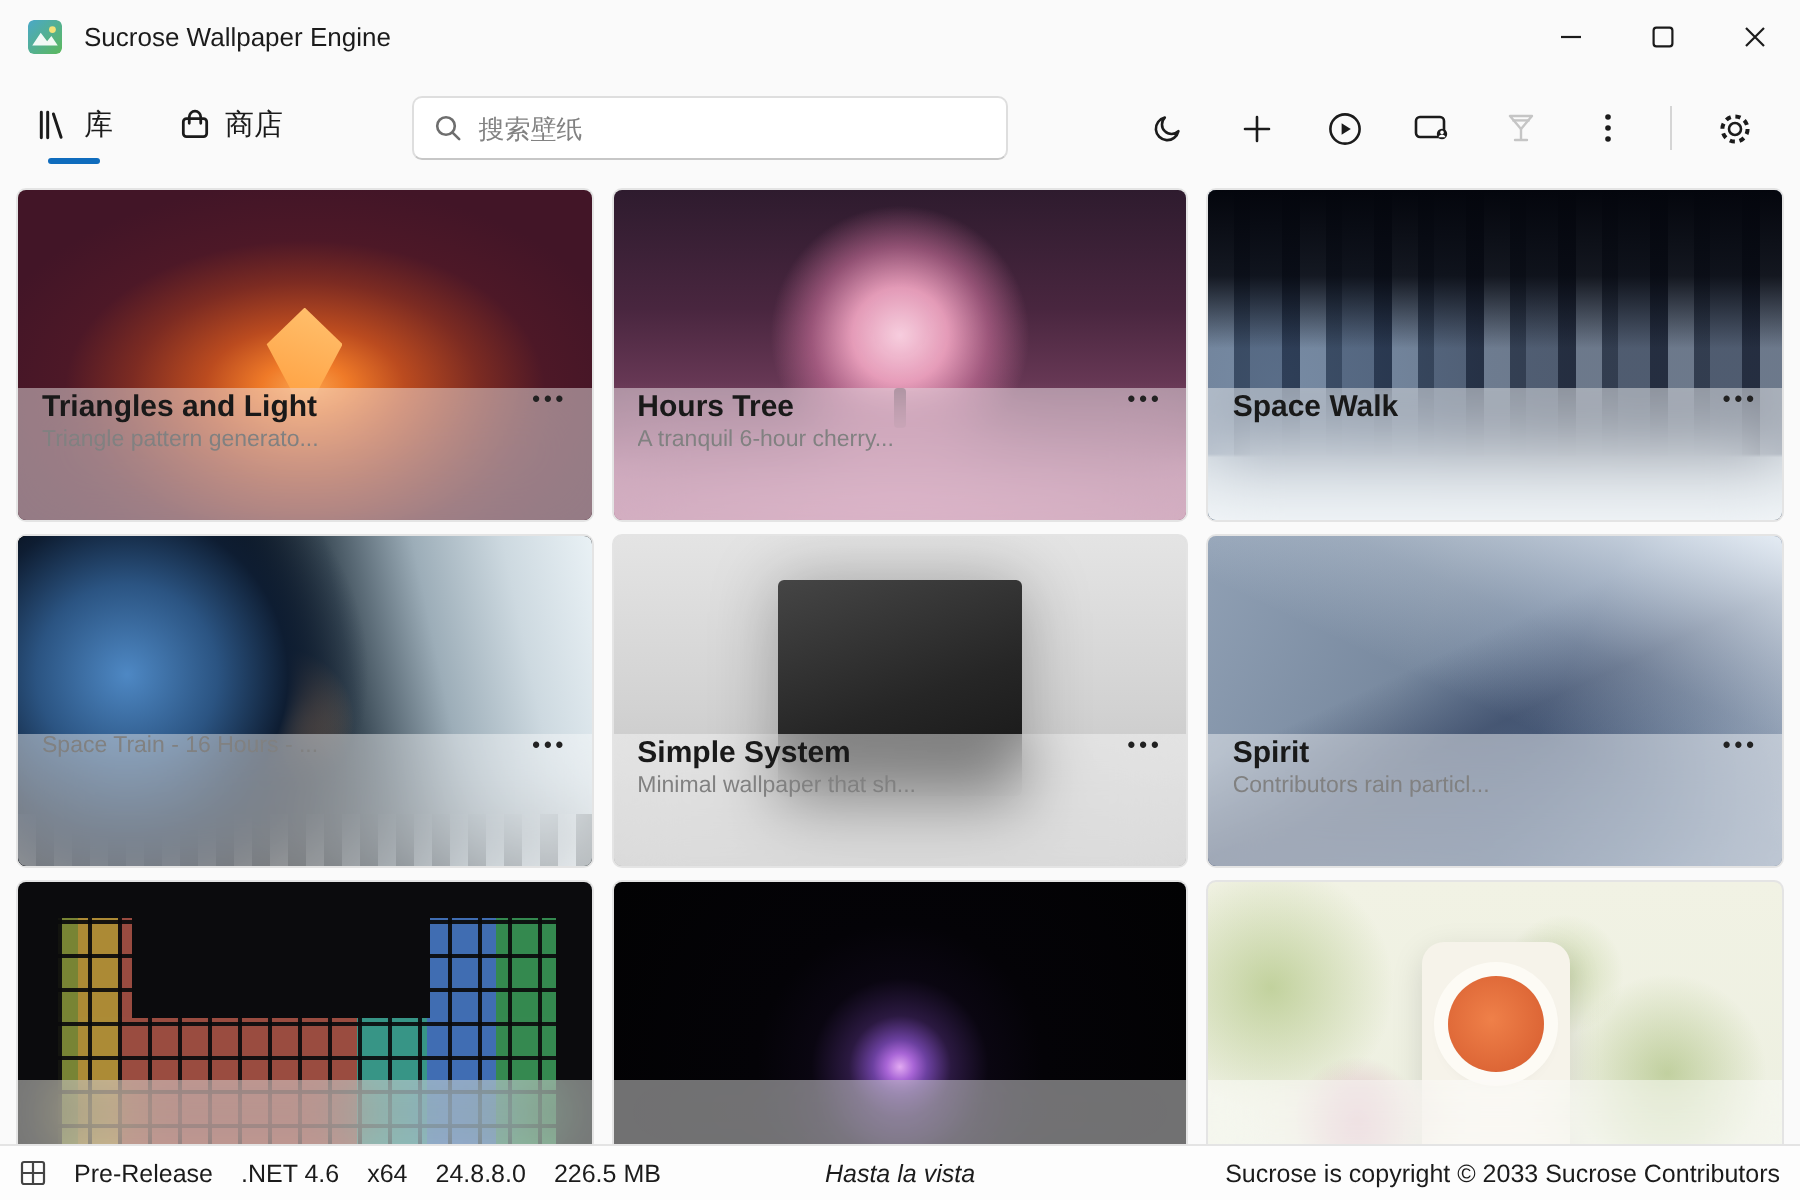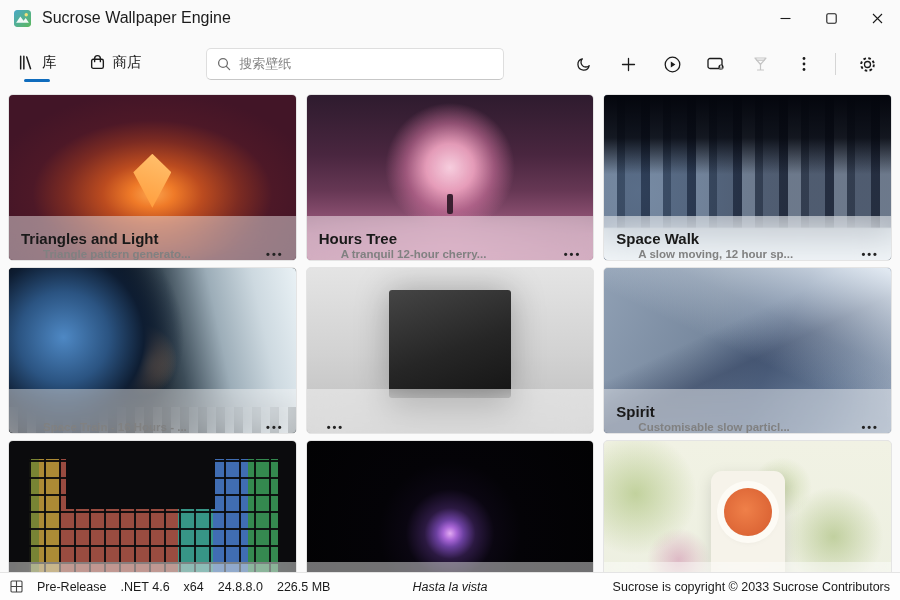--- a/index.html
+++ b/index.html
@@ -5,47 +5,47 @@
   * { margin:0; padding:0; box-sizing:border-box; }
   html,body { width:900px; height:600px; overflow:hidden; }
   body {
     font-family:"Liberation Sans","DejaVu Sans",sans-serif;
     background:#fafafa; color:#1b1b1b; position:relative;
   }
 
   
   .titlebar { height:36px; display:flex; align-items:center; padding-left:14px; }
   .appicon { width:17px; height:17px; border-radius:3px; margin-right:11px; flex:0 0 auto; }
-  .title { font-size:16px; color:#1b1b1b; }
+  .title { font-size:13px; color:#1b1b1b; }
   .wincontrols { margin-left:auto; display:flex; height:100%; }
   .winbtn { width:46px; height:100%; display:flex; align-items:center; justify-content:center; color:#1b1b1b; }
 
   
   .navbar { height:56px; display:flex; align-items:center; padding:0 16px 0 16px; }
   .tabs { display:flex; gap:28px; align-items:center; }
   .tab { position:relative; display:flex; align-items:center; gap:7px; font-size:14.5px; color:#1b1b1b; padding:6px 2px 10px; cursor:default; }
   .tab .underline { display:none; }
   .tab.active .underline { display:block; position:absolute; left:50%; transform:translateX(-50%); bottom:0; width:26px; height:3px; border-radius:2px; background:#0f6cbd; }
   .searchwrap { flex:1; display:flex; justify-content:center; }
-  .searchbox { width:298px; height:32px; background:#fff; border:1px solid #dedede; border-bottom:1px solid #c7c7c7; border-radius:5px; display:flex; align-items:center; padding:0 10px; gap:8px;font-family:Liberation Mono, monospace; }
+  .searchbox { width:298px; height:32px; background:#fff; border:1px solid #dedede; border-bottom:1px solid #c7c7c7; border-radius:5px; display:flex; align-items:center; padding:0 10px; gap:8px; }
   .searchbox input { border:none; outline:none; flex:1; font-size:13px; font-family:inherit; color:#1b1b1b; background:transparent; }
   .searchbox input::placeholder { color:#828282; }
   .toolbar { display:flex; align-items:center; gap:10px; }
   .toolbtn { width:34px; height:32px; display:flex; align-items:center; justify-content:center; border-radius:4px; }
   .toolbtn.disabled { opacity:.55; }
   .tooldivider { width:1px; height:22px; background:#d5d5d5; margin:0 4px; }
 
   
   .grid { height:480px; overflow:hidden; padding:2px 8px 0; display:grid; grid-template-columns:repeat(3,1fr); gap:6px 9px; align-content:start; background:#fafafa; }
   .card { position:relative; height:167px; border-radius:5px; overflow:hidden; border:1px solid #e4e4e4; background:#ddd; }
   .thumb { position:absolute; inset:0; }
-  .card-info { position:absolute; left:0; right:0; bottom:0; height:44px; background:rgba(255,255,255,.44); backdrop-filter:blur(16px); -webkit-backdrop-filter:blur(16px); display:flex; align-items:flex-end; padding:0 12px; }
+  .card-info { position:absolute; left:0; right:0; bottom:0; height:66px; background:rgba(255,255,255,.44); backdrop-filter:blur(16px); -webkit-backdrop-filter:blur(16px); display:flex; align-items:flex-start; padding:0 12px; }
   .card-text { flex:1; min-width:0; }
   .card-title { font-size:15px; font-weight:bold; color:#191919; white-space:nowrap; overflow:hidden; line-height:1.3; }
-  .card-desc { font-size:11.5px; font-weight:bold; color:#818181; white-space:nowrap; overflow:hidden;margin-left:22px; }
+  .card-desc { font-size:11.5px; font-weight:normal; color:#818181; white-space:nowrap; overflow:hidden; }
   .more-btn { flex:0 0 auto; color:#222; font-size:11px; font-weight:bold; letter-spacing:2px; padding-left:8px; }
 
   
   .t0 { background: radial-gradient(ellipse 58% 62% at 50% 60%, #fba44e 0%, #ef7a28 13%, #bb4b1f 30%, #7c2b22 52%, #4d1827 72%, #421527 100%); }
   .t0::after { content:""; position:absolute; left:50%; top:52%; transform:translate(-50%,-50%); width:38px; height:54px; background:linear-gradient(200deg,#ffc270,#ff9a38); clip-path:polygon(50% 0,100% 34%,50% 100%,0 34%); }
   .t1 { background:
       radial-gradient(circle at 50% 44%, rgba(255,214,230,.95) 0%, rgba(244,167,196,.9) 14%, rgba(214,120,164,.55) 26%, transparent 38%),
       radial-gradient(ellipse 80% 30% at 50% 92%, rgba(200,130,165,.75) 0%, transparent 70%),
       linear-gradient(180deg,#2e1b2e 0%,#49263f 36%,#663754 58%,#8a4f70 74%,#a9688b 84%,#b06f90 100%); }
   .t1::after { content:""; position:absolute; left:50%; top:60%; transform:translateX(-50%); width:6px; height:20px; background:#3a2030; border-radius:2px; }
@@ -216,60 +216,63 @@
       </div>
       <div class="more-btn">•••</div>
     </div>
   </div>
 
   <div class="card">
     <div class="thumb t1"></div>
     <div class="card-info">
       <div class="card-text">
         <div class="card-title">Hours Tree</div>
-        <div class="card-desc">A tranquil 12-hour cherry...</div>
+        <div class="card-desc">A tranquil 6-hour cherry...</div>
       </div>
       <div class="more-btn">•••</div>
     </div>
   </div>
 
   <div class="card">
     <div class="thumb t2"></div>
     <div class="card-info">
       <div class="card-text">
         <div class="card-title">Space Walk</div>
-        <div class="card-desc">A slow moving, 12 hour sp...</div>
       </div>
       <div class="more-btn">•••</div>
     </div>
   </div>
 
   <div class="card">
     <div class="thumb t3"></div>
     <div class="card-info">
       <div class="card-text">
         <div class="card-desc">Space Train - 16 Hours - ...</div>
       </div>
       <div class="more-btn">•••</div>
     </div>
   </div>
 
   <div class="card">
     <div class="thumb t4"></div>
     <div class="card-info">
+      <div class="card-text">
+        <div class="card-title">Simple System</div>
+        <div class="card-desc">Minimal wallpaper that sh...</div>
+      </div>
       <div class="more-btn">•••</div>
     </div>
   </div>
 
   <div class="card">
     <div class="thumb t5"></div>
     <div class="card-info">
       <div class="card-text">
         <div class="card-title">Spirit</div>
-        <div class="card-desc">Customisable slow particl...</div>
+        <div class="card-desc">Contributors rain particl...</div>
       </div>
       <div class="more-btn">•••</div>
     </div>
   </div>
 
   <div class="card">
     <div class="thumb t6"></div>
     <div class="card-info">
       
       

